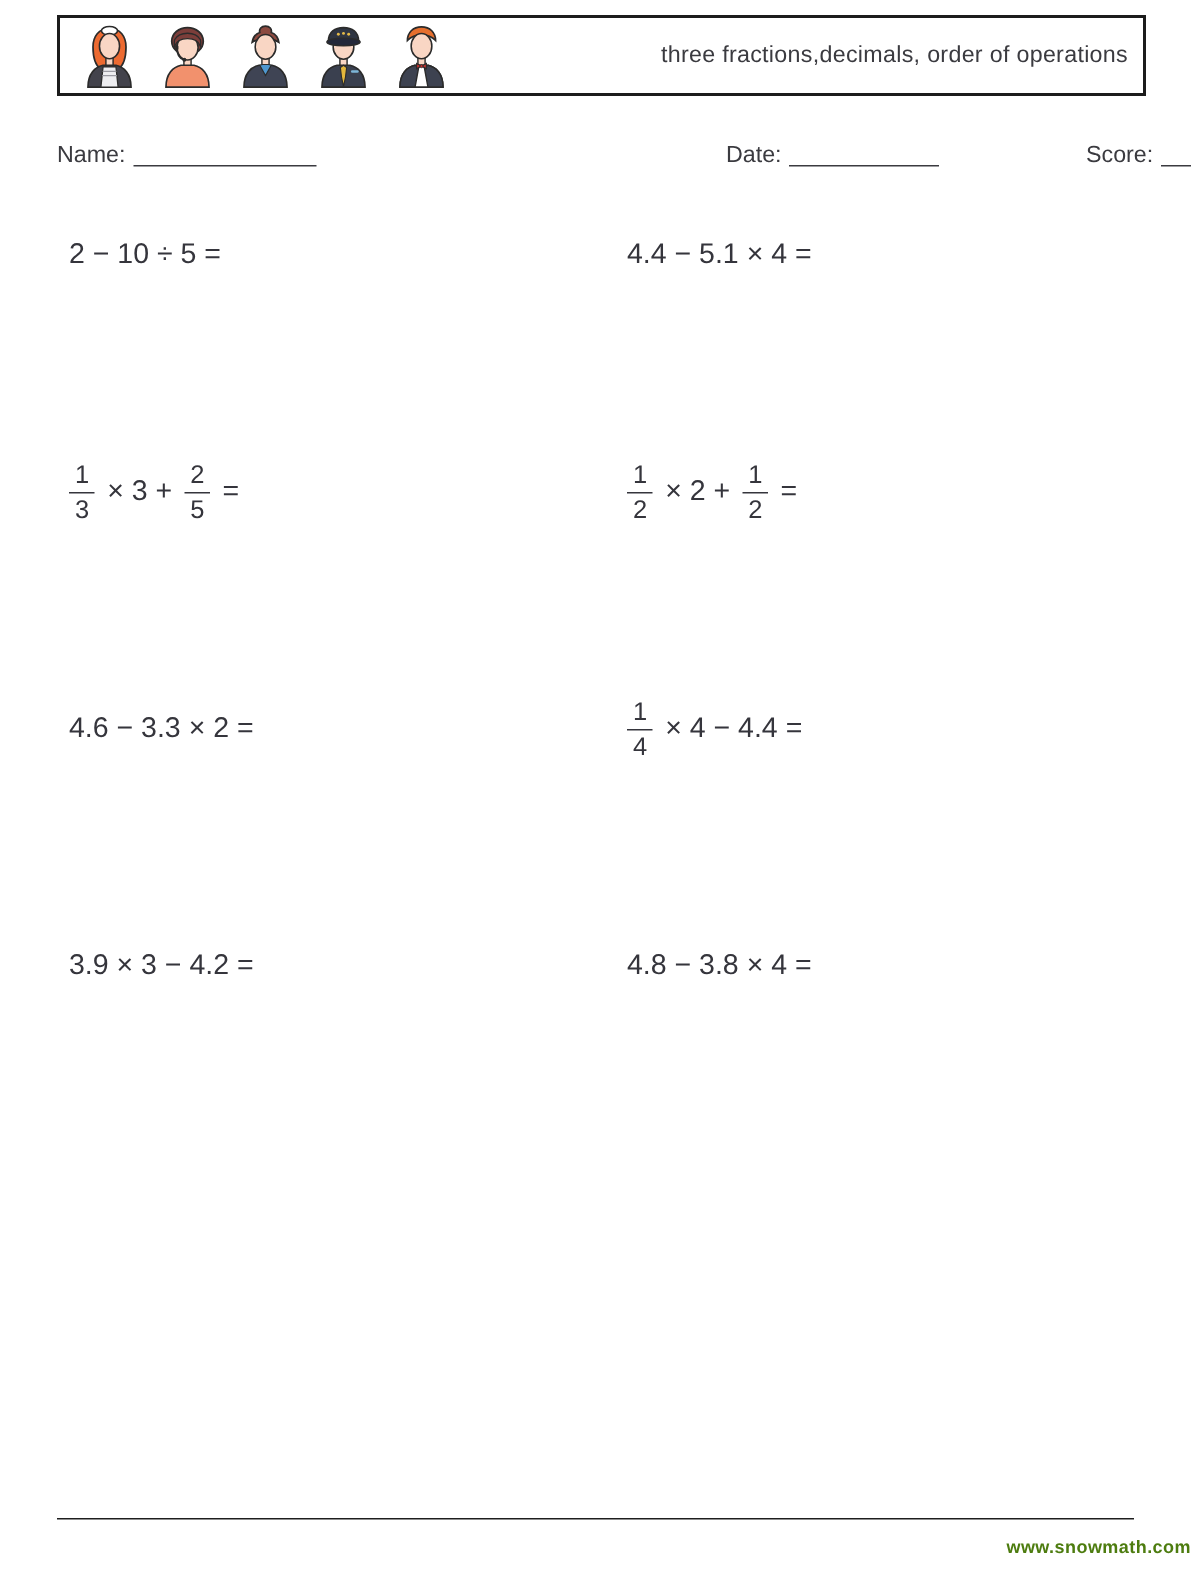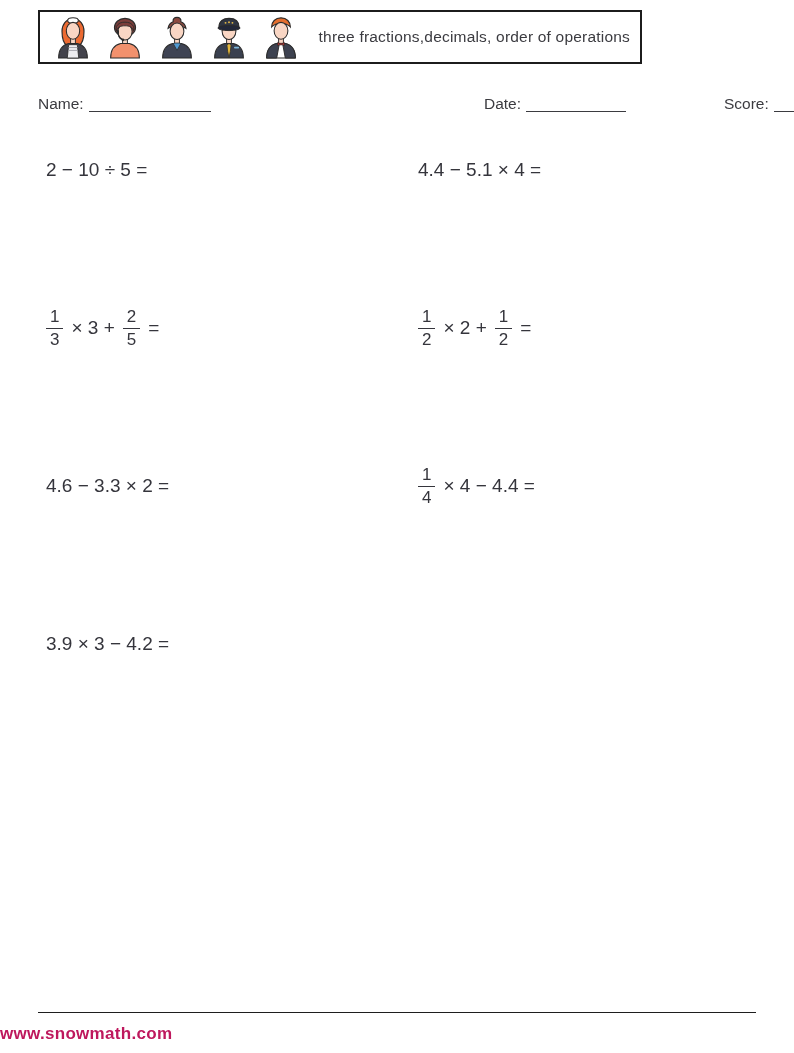--- a/index.html
+++ b/index.html
@@ -2,21 +2,21 @@
 <html><head>
 <meta charset="utf-8">
 <style>
   html,body{margin:0;padding:0;}
   body{
     width:794px;height:1053px;position:relative;background:#ffffff;
     font-family:"Liberation Sans", sans-serif;color:#35353c;overflow:hidden;
   }
   
   .header-box{
-    position:absolute;left:38px;top:10px;width:604px;height:54px;
+    position:absolute;left:38px;top:10px;width:726px;height:54px;
     border:2px solid #1c1c1c;display:flex;align-items:center;
     justify-content:space-between;padding:0 10px;box-sizing:border-box;background:#fff;
   }
   .avatar-row{display:flex;align-items:flex-end;gap:6px;}
   .avatar-row svg{display:block;}
   .header-title{font-size:15.5px;color:#3b3b40;letter-spacing:0.2px;white-space:nowrap;}
   
   .field{position:absolute;top:95px;font-size:15.5px;color:#3b3b40;white-space:nowrap;}
   .field .blank{display:inline-block;border-bottom:1.6px solid #3b3b40;height:14px;vertical-align:-3px;margin-left:5px;}
   .field-name{left:38px;}
@@ -39,22 +39,22 @@
   .frac{
     display:inline-flex;flex-direction:column;align-items:center;
     font-size:17px;line-height:1.15;margin:0 4px;
   }
   .frac:first-child{margin-left:0;}
   .frac .num{padding:0 4px 1px;border-bottom:1.6px solid #35353c;}
   .frac .den{padding:1px 4px 0;}
   
   .footer-rule{position:absolute;left:38px;right:38px;top:1012px;border-top:1.8px solid #1e1e1e;}
   .footer-url{
-    position:absolute;left:0;top:1024px;width:100%;text-align:left;
-    font-size:17px;font-weight:bold;color:#be185d;letter-spacing:0.3px;
+    position:absolute;left:0;top:1024px;width:100%;text-align:right;
+    font-size:12px;font-weight:bold;color:#4d7c0f;letter-spacing:0.3px;
   }
 </style>
 </head>
 <body>
 
 <div class="header-box">
   <div class="avatar-row">
 
     <svg width="46" height="44" viewBox="0 0 48 46">
       <path d="M24 4 C31.5 4 35.5 10 35.5 17 C35.5 25 33 30.5 30 32.5 L18 32.5 C15 30.5 12.5 25 12.5 17 C12.5 10 16.5 4 24 4 Z" fill="#ec6a31" stroke="#2b2b2b" stroke-width="1.2"></path>
@@ -161,16 +161,19 @@
     <div class="problem">
       <span class="frac">
         <span class="num">1</span>
         <span class="den">4</span>
       </span>
       <span class="tok">× 4 − 4.4 =</span>
     </div>
     <div class="problem">
       <span class="tok">3.9 × 3 − 4.2 =</span>
     </div>
+    <div class="problem">
+      <span class="tok">4.8 − 3.8 × 4 =</span>
+    </div>
   </div>
 
 <div class="footer-rule"></div>
 <div class="footer-url">www.snowmath.com</div>
 
 </body></html>

